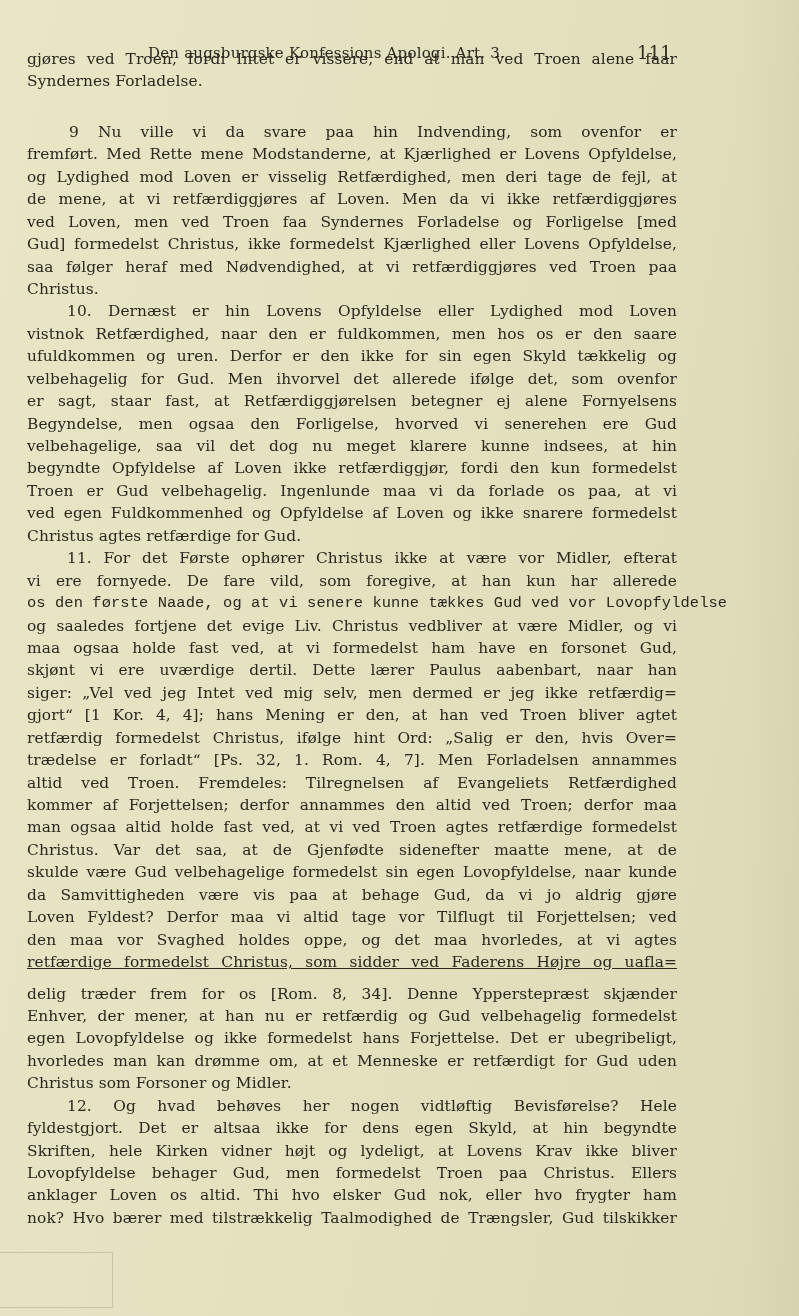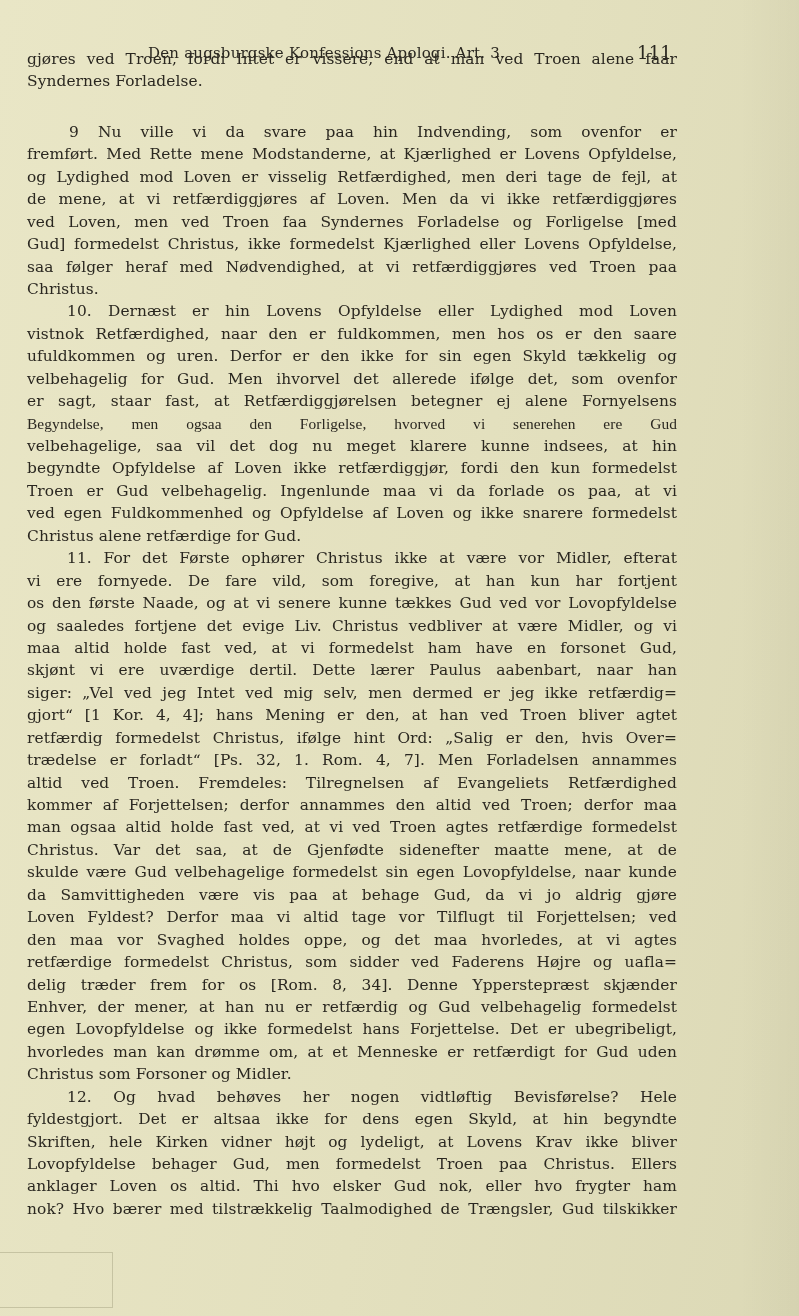--- a/index.html
+++ b/index.html
@@ -57,46 +57,46 @@
     <div class="line" style="white-space: nowrap;">de mene, at vi retfærdiggjøres af Loven. Men da vi ikke retfærdiggjøres</div>
     <div class="line" style="white-space: nowrap;">ved Loven, men ved Troen faa Syndernes Forladelse og Forligelse [med</div>
     <div class="line" style="white-space: nowrap;">Gud] formedelst Christus, ikke formedelst Kjærlighed eller Lovens Opfyldelse,</div>
     <div class="line" style="white-space: nowrap;">saa følger heraf med Nødvendighed, at vi retfærdiggjøres ved Troen paa</div>
     <div class="line last" style="white-space: nowrap;">Christus.</div>
     <div class="line indent" style="white-space: nowrap;">10. Dernæst er hin Lovens Opfyldelse eller Lydighed mod Loven</div>
     <div class="line" style="white-space: nowrap;">vistnok Retfærdighed, naar den er fuldkommen, men hos os er den saare</div>
     <div class="line" style="white-space: nowrap;">ufuldkommen og uren. Derfor er den ikke for sin egen Skyld tækkelig og</div>
     <div class="line" style="white-space: nowrap;">velbehagelig for Gud. Men ihvorvel det allerede ifølge det, som ovenfor</div>
     <div class="line" style="white-space: nowrap;">er sagt, staar fast, at Retfærdiggjørelsen betegner ej alene Fornyelsens</div>
-    <div class="line" style="white-space: nowrap; font-family: Liberation Serif, serif;">Begyndelse, men ogsaa den Forligelse, hvorved vi senerehen ere Gud</div>
+    <div class="line" style="white-space: nowrap;">Begyndelse, men ogsaa den Forligelse, hvorved vi senerehen ere Gud</div>
     <div class="line" style="white-space: nowrap;">velbehagelige, saa vil det dog nu meget klarere kunne indsees, at hin</div>
     <div class="line" style="white-space: nowrap;">begyndte Opfyldelse af Loven ikke retfærdiggjør, fordi den kun formedelst</div>
     <div class="line" style="white-space: nowrap;">Troen er Gud velbehagelig. Ingenlunde maa vi da forlade os paa, at vi</div>
     <div class="line" style="white-space: nowrap;">ved egen Fuldkommenhed og Opfyldelse af Loven og ikke snarere formedelst</div>
-    <div class="line last" style="white-space: nowrap;">Christus alene retfærdige for Gud.</div>
+    <div class="line last" style="white-space: nowrap;">Christus agtes retfærdige for Gud.</div>
     <div class="line indent" style="white-space: nowrap;">11. For det Første ophører Christus ikke at være vor Midler, efterat</div>
-    <div class="line" style="white-space: nowrap;">vi ere fornyede. De fare vild, som foregive, at han kun har fortjent</div>
-    <div class="line" style="white-space: nowrap;">os den første Naade, og at vi senere kunne tækkes Gud ved vor Lovopfyldelse</div>
+    <div class="line" style="white-space: nowrap;">vi ere fornyede. De fare vild, som foregive, at han kun har allerede</div>
+    <div class="line" style="white-space: nowrap; font-family: Liberation Mono, monospace;">os den første Naade, og at vi senere kunne tækkes Gud ved vor Lovopfyldelse</div>
     <div class="line" style="white-space: nowrap;">og saaledes fortjene det evige Liv. Christus vedbliver at være Midler, og vi</div>
-    <div class="line" style="white-space: nowrap;">maa altid holde fast ved, at vi formedelst ham have en forsonet Gud,</div>
+    <div class="line" style="white-space: nowrap;">maa ogsaa holde fast ved, at vi formedelst ham have en forsonet Gud,</div>
     <div class="line" style="white-space: nowrap;">skjønt vi ere uværdige dertil. Dette lærer Paulus aabenbart, naar han</div>
     <div class="line" style="white-space: nowrap;">siger: „Vel ved jeg Intet ved mig selv, men dermed er jeg ikke retfærdig=</div>
     <div class="line" style="white-space: nowrap;">gjort“ [1 Kor. 4, 4]; hans Mening er den, at han ved Troen bliver agtet</div>
     <div class="line" style="white-space: nowrap;">retfærdig formedelst Christus, ifølge hint Ord: „Salig er den, hvis Over=</div>
     <div class="line" style="white-space: nowrap;">trædelse er forladt“ [Ps. 32, 1. Rom. 4, 7]. Men Forladelsen annammes</div>
     <div class="line" style="white-space: nowrap;">altid ved Troen. Fremdeles: Tilregnelsen af Evangeliets Retfærdighed</div>
     <div class="line" style="white-space: nowrap;">kommer af Forjettelsen; derfor annammes den altid ved Troen; derfor maa</div>
     <div class="line" style="white-space: nowrap;">man ogsaa altid holde fast ved, at vi ved Troen agtes retfærdige formedelst</div>
     <div class="line" style="white-space: nowrap;">Christus. Var det saa, at de Gjenfødte sidenefter maatte mene, at de</div>
     <div class="line" style="white-space: nowrap;">skulde være Gud velbehagelige formedelst sin egen Lovopfyldelse, naar kunde</div>
     <div class="line" style="white-space: nowrap;">da Samvittigheden være vis paa at behage Gud, da vi jo aldrig gjøre</div>
     <div class="line" style="white-space: nowrap;">Loven Fyldest? Derfor maa vi altid tage vor Tilflugt til Forjettelsen; ved</div>
     <div class="line" style="white-space: nowrap;">den maa vor Svaghed holdes oppe, og det maa hvorledes, at vi agtes</div>
-    <div class="line" style="white-space: nowrap;">retfærdige formedelst Christus, som sidder ved Faderens Højre og uafla=</div>
-    <div class="line" style="white-space: nowrap;">delig træder frem for os [Rom. 8, 34]. Denne Ypperstepræst skjænder</div>
+    <div class="line" style="white-space: nowrap; text-decoration: underline;">retfærdige formedelst Christus, som sidder ved Faderens Højre og uafla=</div>
+    <div class="line" style="white-space: nowrap; margin-top: 9px;">delig træder frem for os [Rom. 8, 34]. Denne Ypperstepræst skjænder</div>
     <div class="line" style="white-space: nowrap;">Enhver, der mener, at han nu er retfærdig og Gud velbehagelig formedelst</div>
     <div class="line" style="white-space: nowrap;">egen Lovopfyldelse og ikke formedelst hans Forjettelse. Det er ubegribeligt,</div>
     <div class="line" style="white-space: nowrap;">hvorledes man kan drømme om, at et Menneske er retfærdigt for Gud uden</div>
     <div class="line last" style="white-space: nowrap;">Christus som Forsoner og Midler.</div>
     <div class="line indent" style="white-space: nowrap;">12. Og hvad behøves her nogen vidtløftig Bevisførelse? Hele</div>
     <div class="line" style="white-space: nowrap;">fyldestgjort. Det er altsaa ikke for dens egen Skyld, at hin begyndte</div>
     <div class="line" style="white-space: nowrap;">Skriften, hele Kirken vidner højt og lydeligt, at Lovens Krav ikke bliver</div>
     <div class="line" style="white-space: nowrap;">Lovopfyldelse behager Gud, men formedelst Troen paa Christus. Ellers</div>
     <div class="line" style="white-space: nowrap;">anklager Loven os altid. Thi hvo elsker Gud nok, eller hvo frygter ham</div>
     <div class="line" style="white-space: nowrap;">nok? Hvo bærer med tilstrækkelig Taalmodighed de Trængsler, Gud tilskikker</div>

